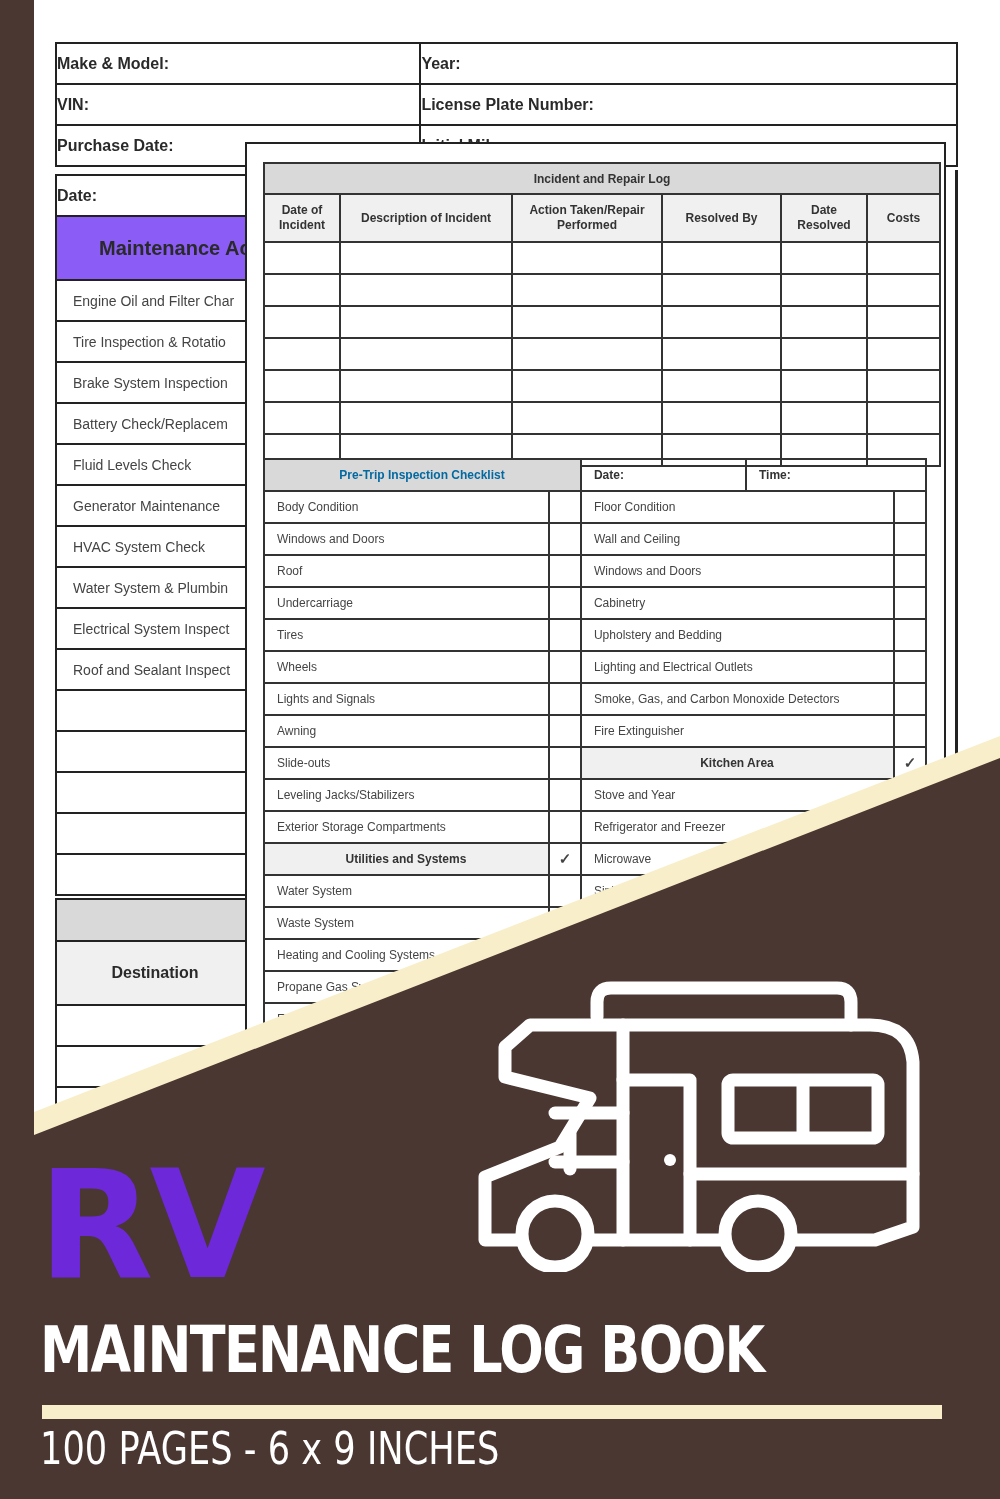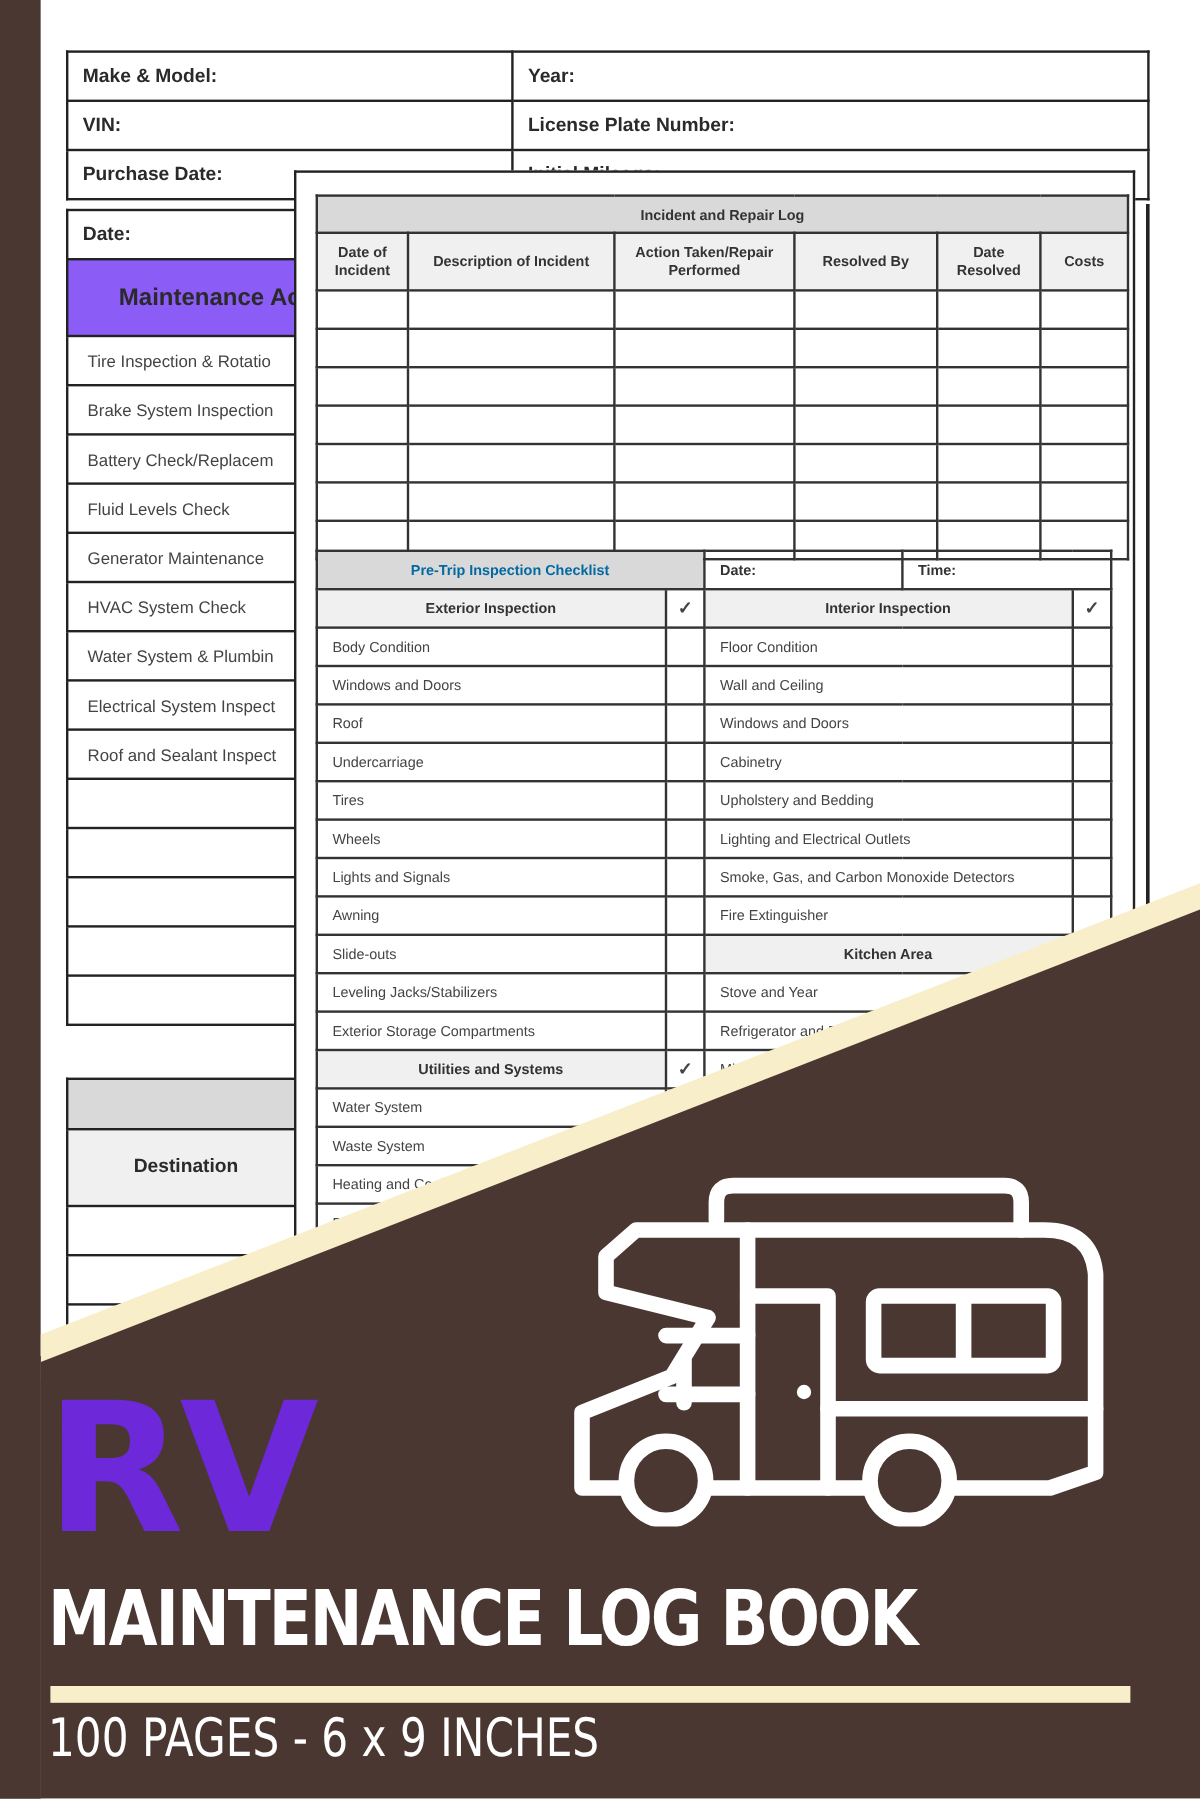--- a/index.html
+++ b/index.html
@@ -1,21 +1,21 @@
 <!DOCTYPE html>
 <html><head>
 <meta charset="utf-8">
 <style>
   html,body{margin:0;padding:0;}
   body{width:1000px;height:1499px;position:relative;overflow:hidden;background:#ffffff;font-family:"Liberation Sans",sans-serif;color:#222;}
   .spine{position:absolute;left:0;top:0;width:34px;height:1499px;background:#4a3731;}
   
   .back{position:absolute;left:34px;top:0;width:966px;height:1150px;background:#fff;}
   .tbl{position:absolute;border-collapse:collapse;}
-  .tbl td{border:2px solid #222;padding:0 0 0 12px;font-weight:bold;font-size:16px;color:#2a2a2a;}
+  .tbl td{border:2px solid #222;padding:0 0 0 0;font-weight:bold;font-size:16px;color:#2a2a2a;}
   .info{left:21px;top:42px;width:903px;}
   .info td{height:39px;}
   .date-tbl{left:21px;top:174px;width:300px;}
   .date-tbl td{height:39px;}
   .maint{left:21px;top:214px;width:200px;}
   .maint td{height:39px;font-weight:normal;font-size:14px;color:#444;padding-left:16px;white-space:nowrap;overflow:hidden;}
   .maint td.hdr{background:#8b5cf6;height:62px;font-weight:bold;font-size:20px;color:#2a2a2a;padding-left:42px;}
   .dest{left:21px;top:898px;width:200px;}
   .dest td{height:39px;}
   .dest td.gray{background:#d9d9d9;height:40px;}
@@ -70,20 +70,23 @@
           <td>Date:</td>
         </tr>
   </tbody>
     </table>
   <table class="tbl maint" style="top:215px">
     <tbody>
         <tr>
           <td class="hdr">Maintenance Acti</td>
         </tr>
     <tr>
+          <td>Engine Oil and Filter Char</td>
+        </tr>
+    <tr>
           <td>Tire Inspection &amp; Rotatio</td>
         </tr>
     <tr>
           <td>Brake System Inspection</td>
         </tr>
     <tr>
           <td>Battery Check/Replacem</td>
         </tr>
     <tr>
           <td>Fluid Levels Check</td>
@@ -214,26 +217,20 @@
         </tr>
   </tbody>
     </table>
 
   <table class="chk">
     <tbody>
         <tr>
       <td class="title" colspan="2">Pre-Trip Inspection Checklist</td>
       <td class="lbl" style="width:150px">Date:</td>
       <td class="lbl" colspan="2">Time:</td>
-    </tr>
-    <tr>
-      <td class="sec" style="width:288px">Exterior Inspection</td>
-      <td class="tick">✓</td>
-      <td class="sec" colspan="2">Interior Inspection</td>
-      <td class="tick">✓</td>
     </tr>
     <tr>
           <td>Body Condition</td>
           <td class="tick"></td>
           <td colspan="2">Floor Condition</td>
           <td class="tick"></td>
         </tr>
     <tr>
           <td>Windows and Doors</td>
           <td class="tick"></td>

